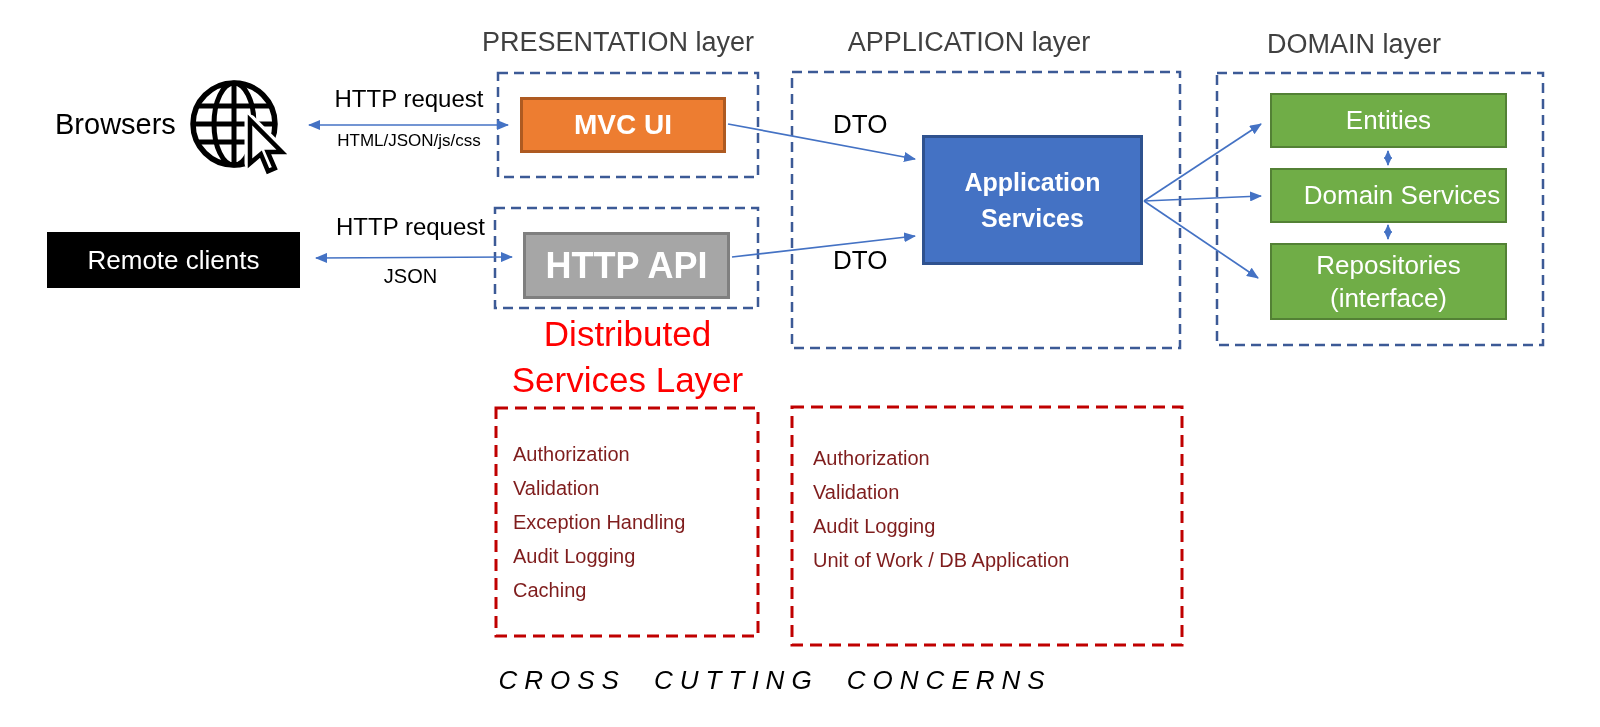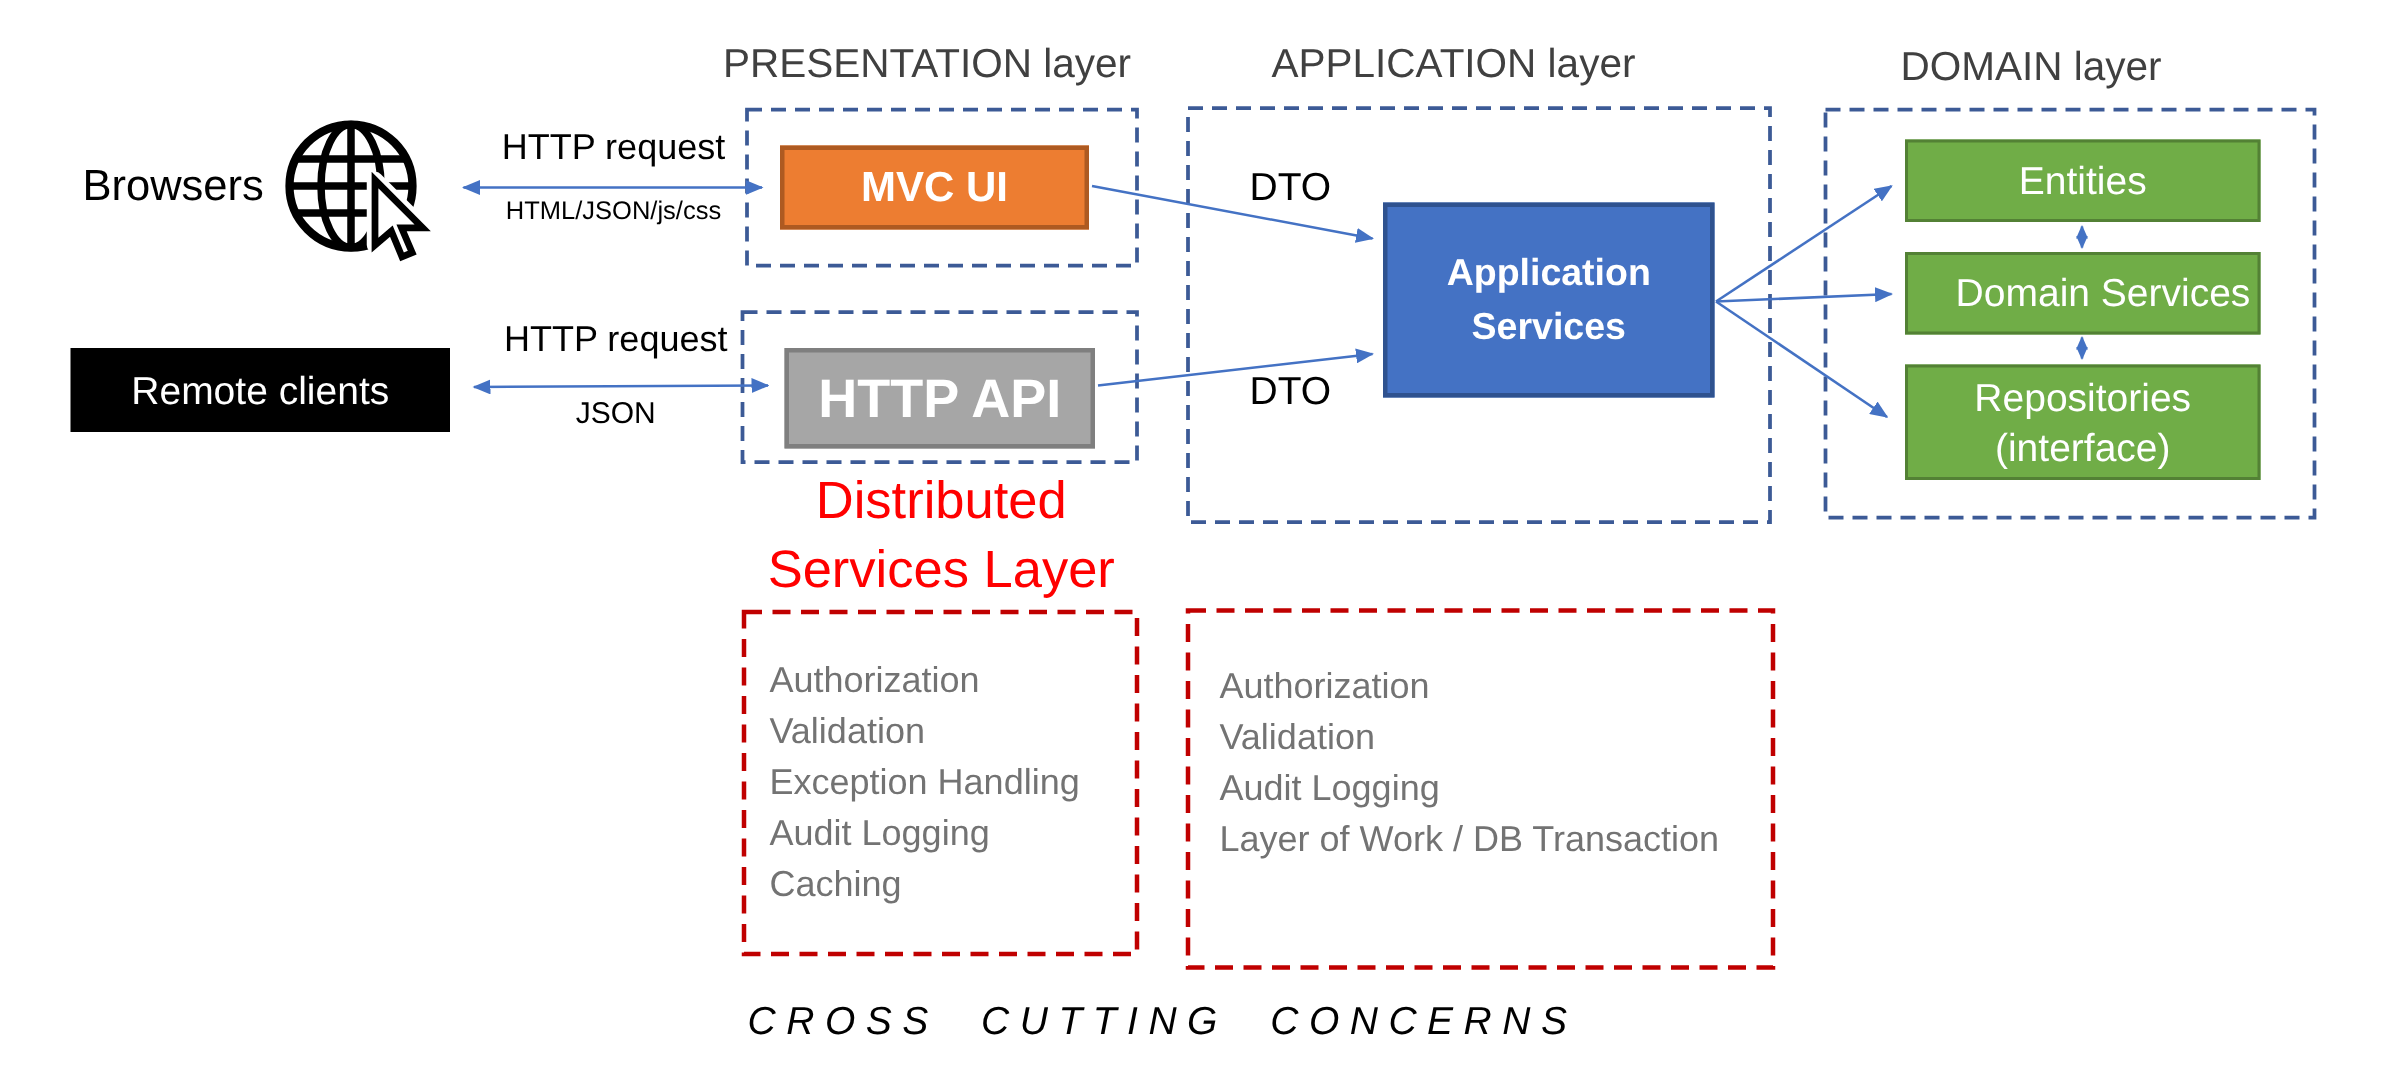--- a/index.html
+++ b/index.html
@@ -36,21 +36,21 @@
   .e-r-sub{left:303px;top:265px;width:215px;font-size:20px;}
   .dto{font-size:26px;}
   .dto1{left:833px;top:109px;}
   .dto2{left:833px;top:245px;}
 
   .t-pres{left:458px;top:27px;}
   .t-app {left:809px;top:27px;}
   .t-dom {left:1194px;top:29px;}
   .dist-label{left:487px;top:311px;width:281px;text-align:center;color:#FF0000;font-size:35px;line-height:1.3;z-index:2;position:absolute;}
 
-  .cclist{position:absolute;z-index:2;color:#737373;font-size:24px;line-height:34px;}
+  .cclist{position:absolute;z-index:2;color:#7f1d1d;font-size:20px;line-height:34px;}
   .cc1{left:513px;top:437px;}
   .cc2{left:813px;top:441px;}
 
   .footer{left:465px;top:665px;width:620px;text-align:center;color:#000000;font-size:26px;
           font-style:italic;letter-spacing:7px;word-spacing:14px;}
 
   .globe{left:188px;top:74px;width:108px;height:102px;z-index:2;}
 </style>
 </head>
 <body>
@@ -133,18 +133,18 @@
     <div>Authorization</div>
     <div>Validation</div>
     <div>Exception Handling</div>
     <div>Audit Logging</div>
     <div>Caching</div>
   </div>
   <div class="cclist cc2">
     <div>Authorization</div>
     <div>Validation</div>
     <div>Audit Logging</div>
-    <div>Layer of Work / DB Transaction</div>
+    <div>Unit of Work / DB Application</div>
   </div>
 
   <div class="lbl footer">CROSS CUTTING CONCERNS</div>
 
 </div>
 
 </body></html>

